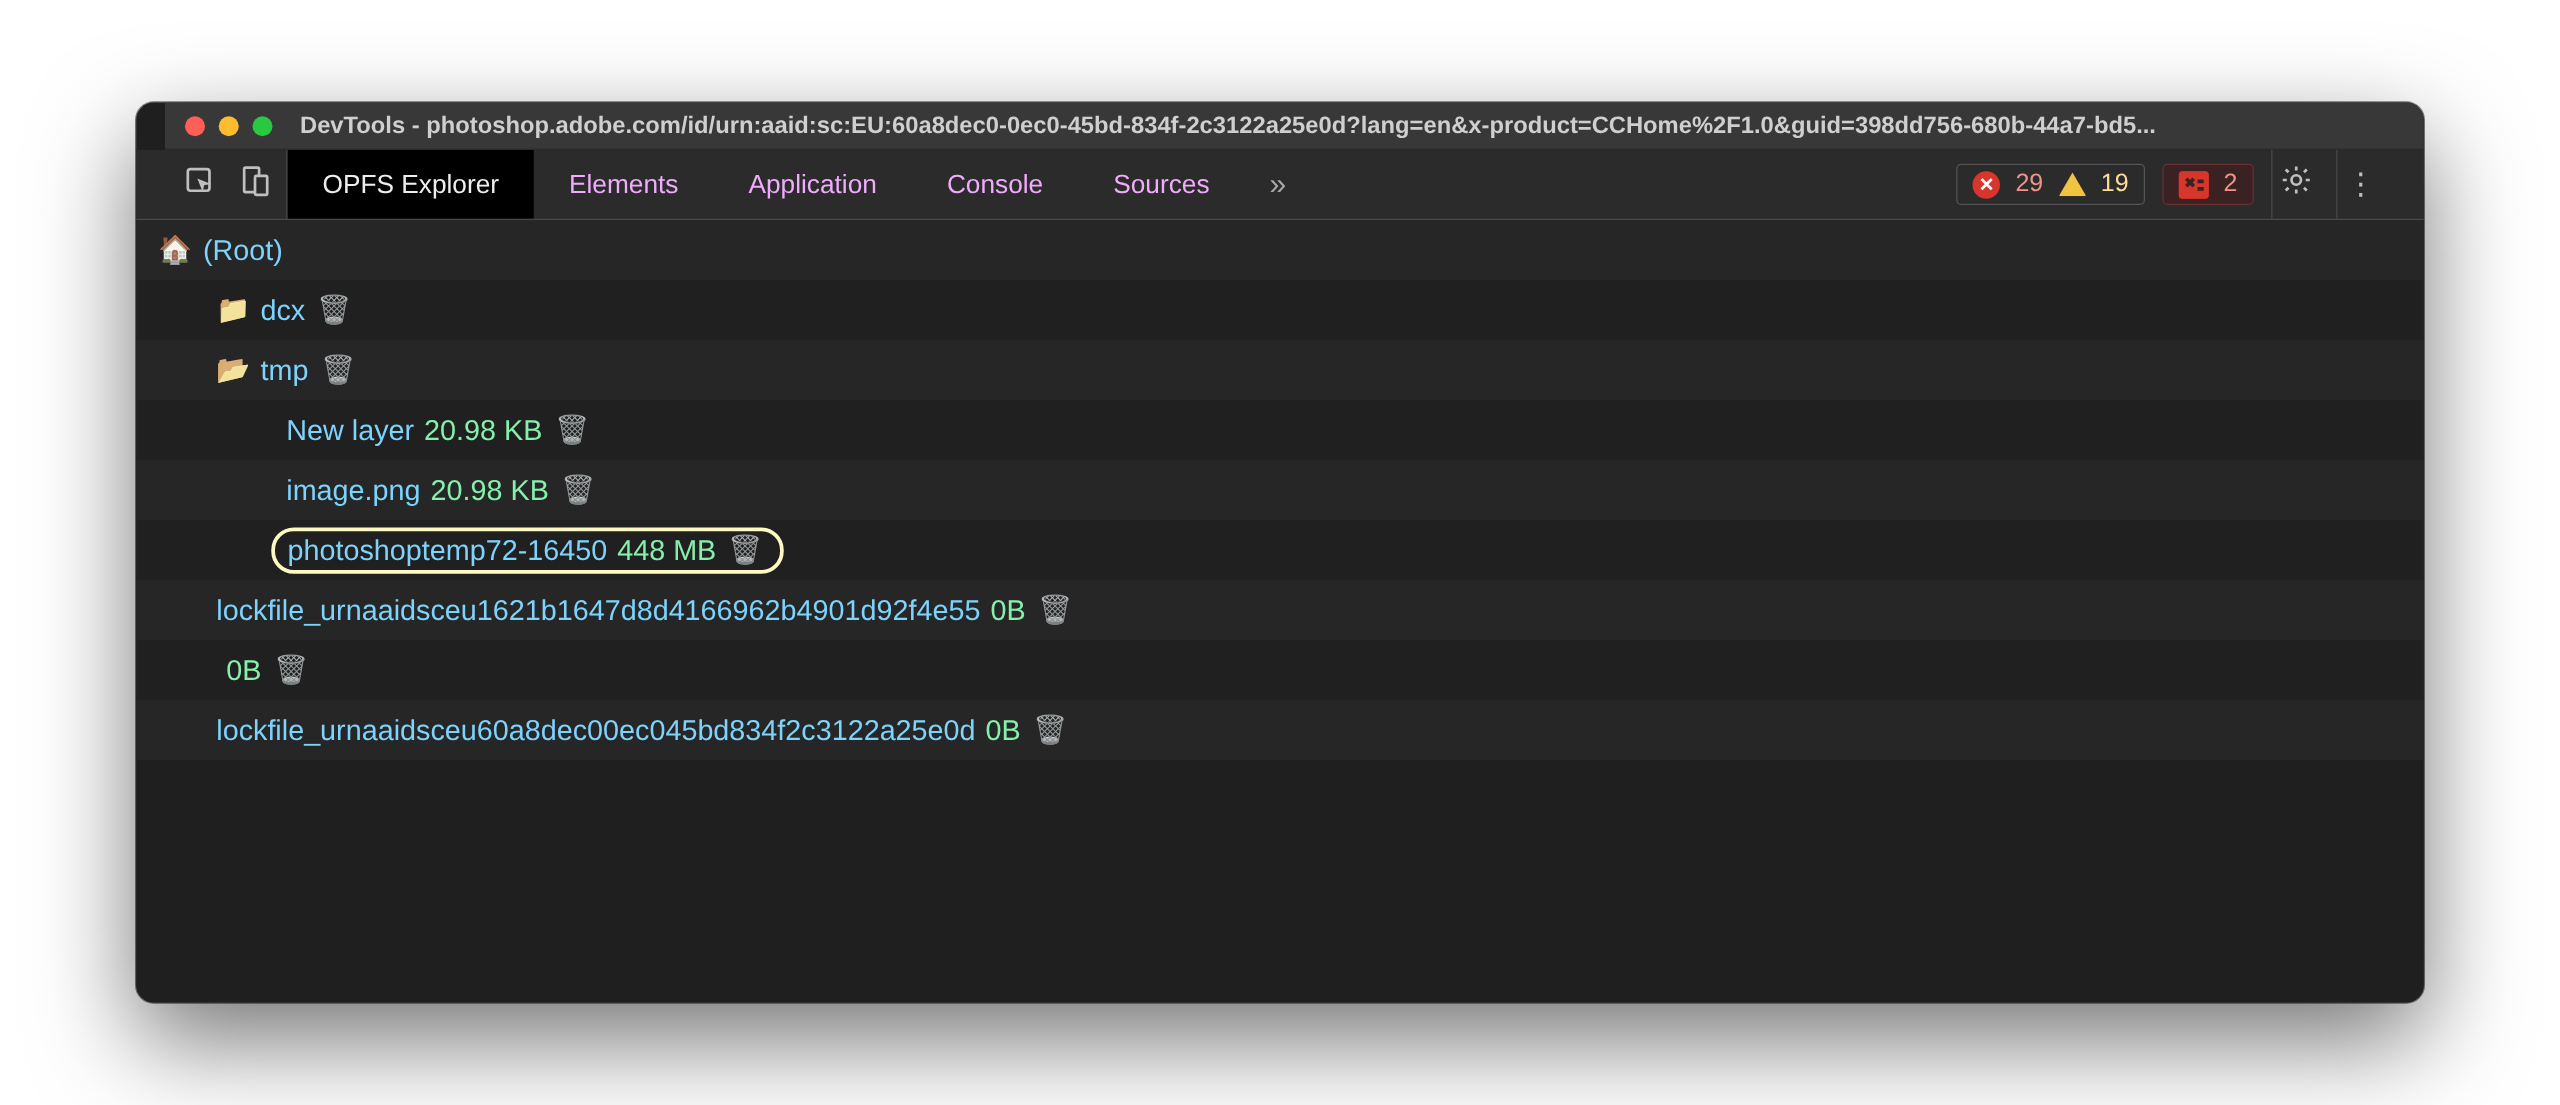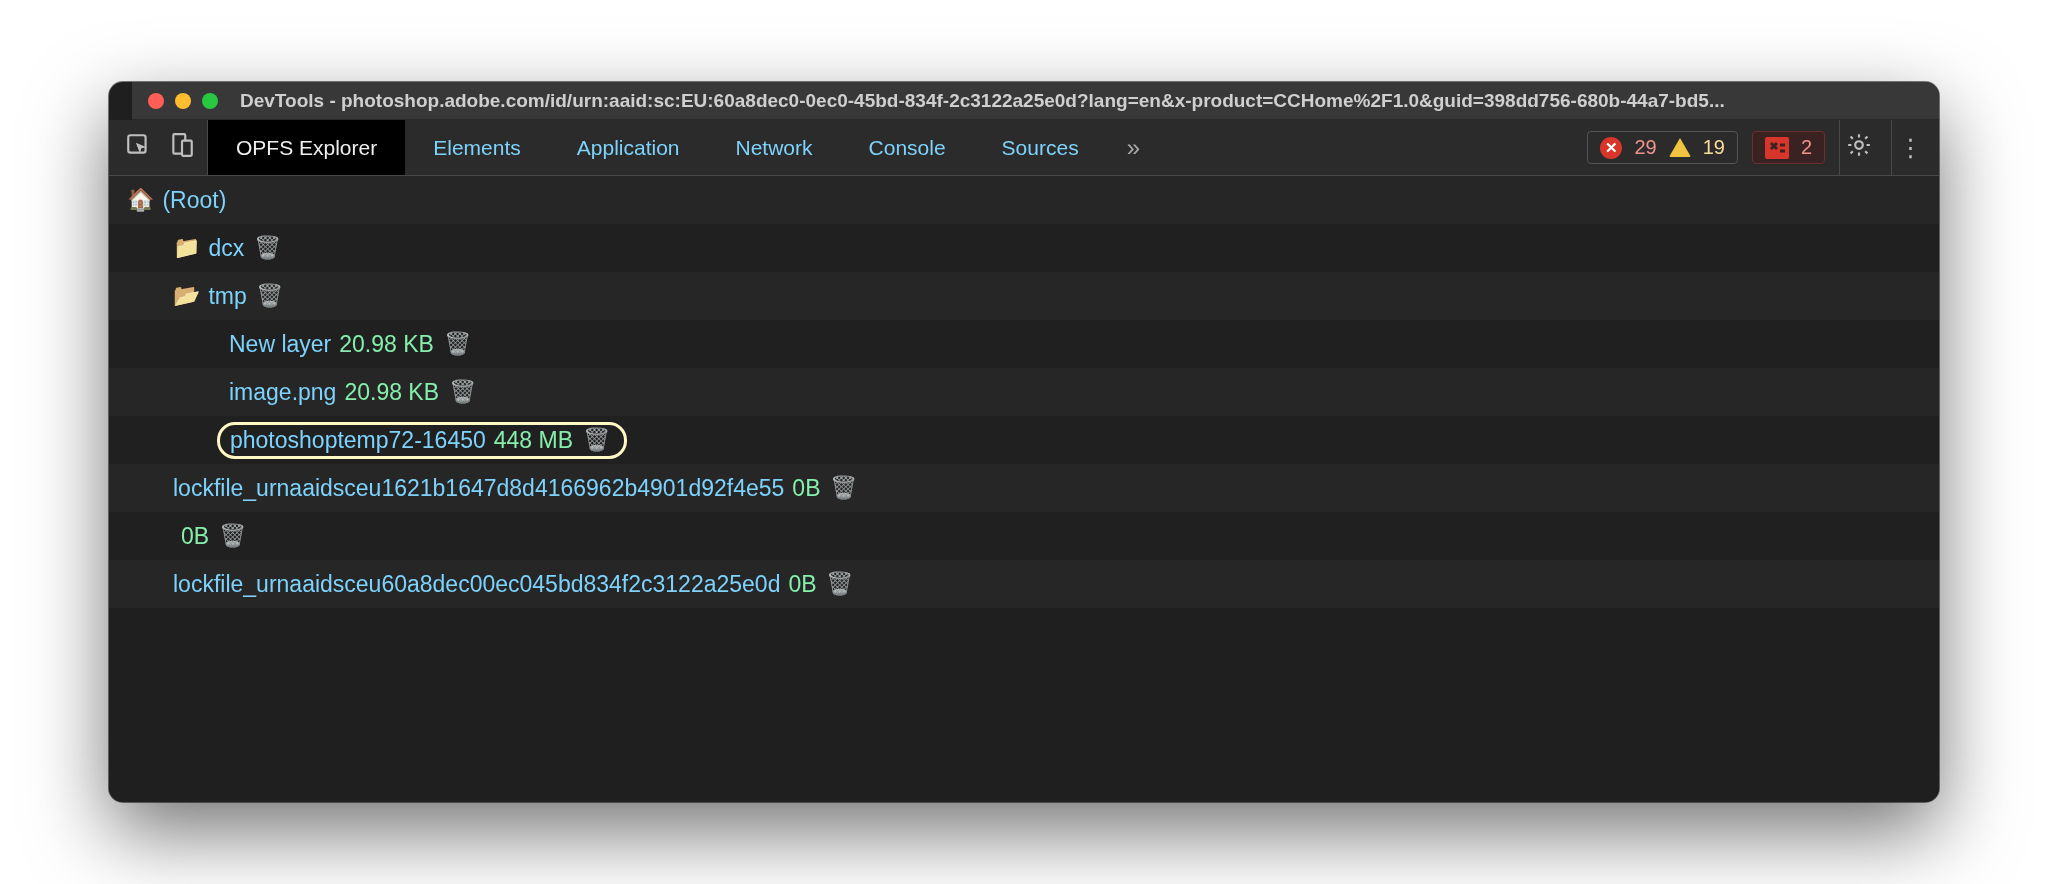--- a/index.html
+++ b/index.html
@@ -42,32 +42,32 @@
   .dot.min   { background: #febc2e; }
   .dot.max   { background: #28c840; }
   .titletext { white-space: nowrap; overflow: hidden; text-overflow: ellipsis; }
   
   .tabstrip {
     height: 56px;
     background: #2b2b2b;
     border-bottom: 1px solid #494949;
     display: flex;
     align-items: stretch;
-    padding: 0 4px;
+    padding: 0 26px;
     gap: 0;
     font-size: 21px;
     text-align: center;
   }
   .ts-icons { display:flex; align-items:center; gap:18px; padding:0 12px; border-right:1px solid #494949;}
   .ts-icons svg { width:26px; height:26px; stroke:#bfbfbf; }
   .tabs { display:flex; align-items:stretch; overflow:hidden;}
   .tab {
     padding: 0 28px;
     display:flex; align-items:center;
-    color:#7dd3fc;
+    color:#f0abfc;
     cursor:pointer;
     white-space:nowrap;
   }
   .tab.active { background:#000; color:#eee; }
   .more-arrows { padding:0 20px; display:flex; align-items:center; color:#a9a9a9; font-size:24px;}
   .ts-right { margin-left:auto; display:flex; align-items:center; gap:14px; padding-right:6px;}
   .badgebox {
     display:flex; align-items:center; gap:12px;
     border:1px solid #555; border-radius:4px;
     padding: 4px 12px;
@@ -139,23 +139,20 @@
       <div class="tab active">
           <span>OPFS Explorer</span>
         </div>
       <div class="tab">
           <span>Elements</span>
         </div>
       <div class="tab">
           <span>Application</span>
         </div>
       <div class="tab">
-          <span>Network</span>
-        </div>
-      <div class="tab">
           <span>Console</span>
         </div>
       <div class="tab">
           <span>Sources</span>
         </div>
     </div>
     <div class="more-arrows">
         <span>»</span>
       </div>
 

